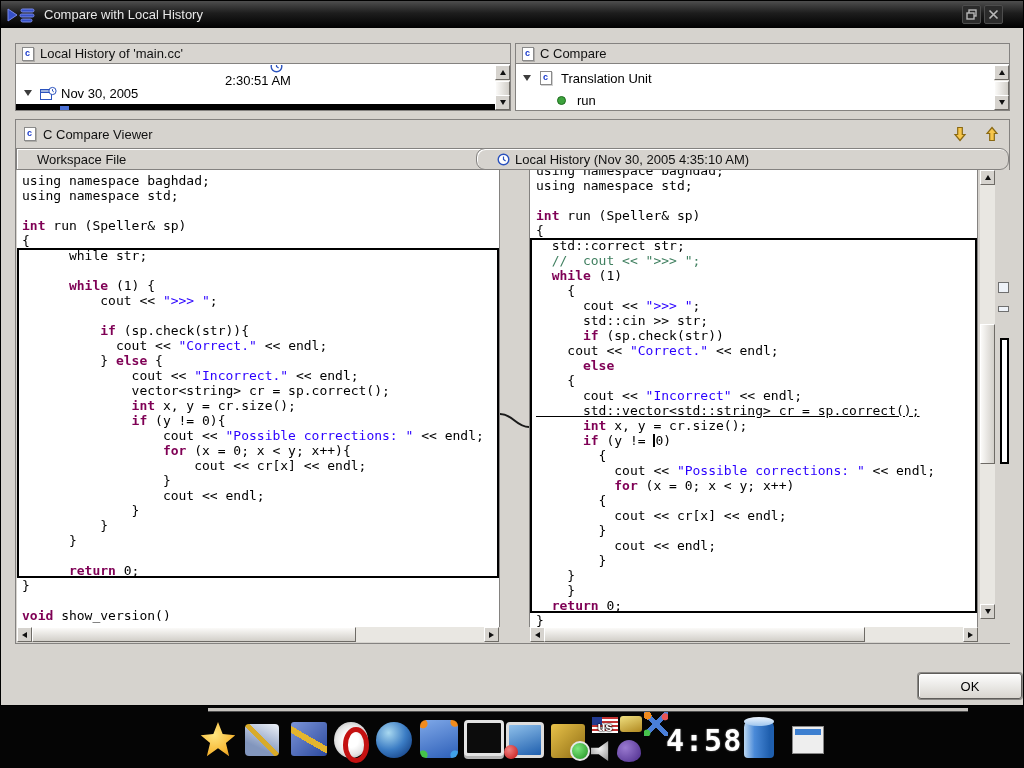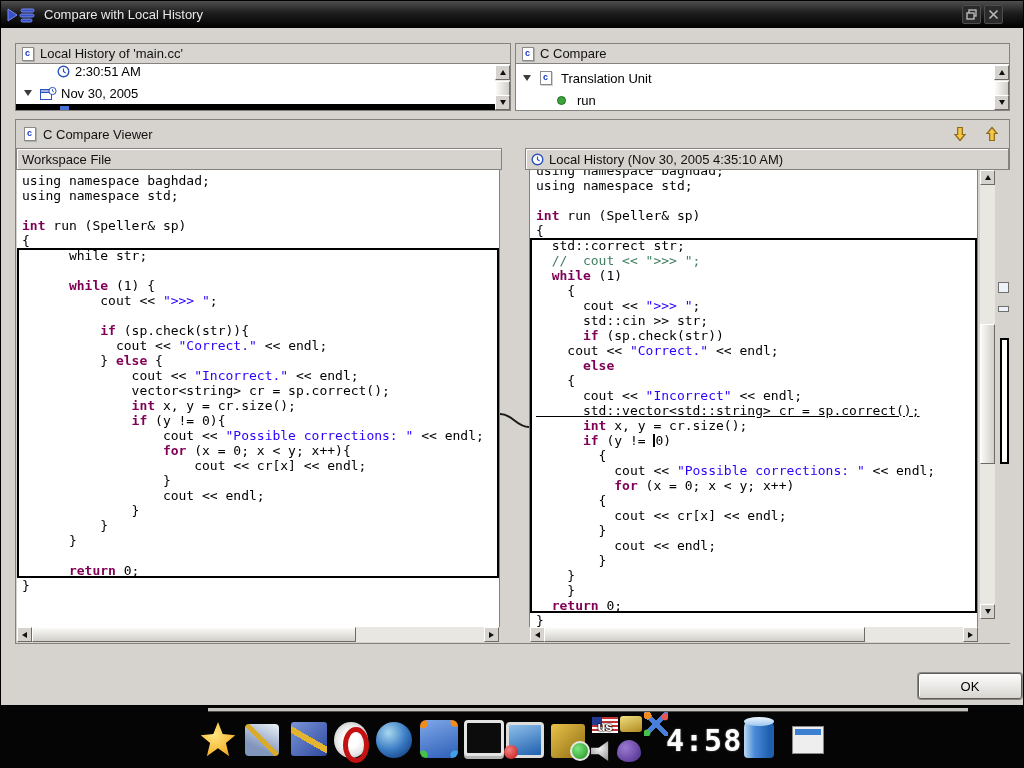--- a/index.html
+++ b/index.html
@@ -16,21 +16,21 @@
   #btn-close{right:20px;}
 
   
   .panel{position:absolute;border:1px solid #848280;background:#fff;}
   .panel-header{position:absolute;left:0;top:0;right:0;height:20px;background:#d8d5d0;border-bottom:1px solid #848280;display:flex;align-items:center;gap:6px;padding-left:6px;font-size:13px;color:#111;}
   #panel-history{left:14px;top:42px;width:496px;height:68px;}
   #panel-structure{left:514px;top:42px;width:495px;height:68px;}
   .tree{position:absolute;left:0;top:21px;right:15px;bottom:0;background:#fff;overflow:hidden;}
   .trow{position:absolute;left:0;right:0;height:22px;display:flex;align-items:center;font-size:13px;color:#000;white-space:nowrap;}
   .trow.selected{background:#000;}
-  #h-row1{top:-5px;} #h-row2{top:17px;text-align:center;} #h-row3{top:39px;}
+  #h-row1{top:-5px;flex-direction:column;} #h-row2{top:17px;text-align:center;} #h-row3{top:39px;}
   #s-row1{top:2px;}  #s-row2{top:24px;}
   .sel-sliver{position:absolute;left:44px;top:2px;width:9px;height:4px;background:#4a6fd4;}
 
   
   .cfile{width:12px;height:14px;background:#fff;border:1px solid #8a8a8a;position:relative;flex:0 0 auto;box-shadow:1px 1px 0 rgba(0,0,0,.18);}
   .cfile span{position:absolute;left:2px;top:0px;font-size:9px;font-weight:bold;color:#1a3acc;font-family:"Liberation Sans",sans-serif;}
   .expander{width:0;height:0;border-left:4px solid transparent;border-right:4px solid transparent;border-top:6px solid #3c3c3c;flex:0 0 auto;}
   .green-dot{width:9px;height:9px;border-radius:50%;background:#3da33d;border:1px solid #1e6b1e;flex:0 0 auto;}
 
   
@@ -42,23 +42,23 @@
   .a-down{width:0;height:0;border-left:3.5px solid transparent;border-right:3.5px solid transparent;border-top:5px solid #111;}
   .a-left{width:0;height:0;border-top:3.5px solid transparent;border-bottom:3.5px solid transparent;border-right:5px solid #111;}
   .a-right{width:0;height:0;border-top:3.5px solid transparent;border-bottom:3.5px solid transparent;border-left:5px solid #111;}
   .sb-thumb{position:absolute;left:0;width:15px;background:linear-gradient(90deg,#fbfaf8,#d2cfc9);border:1px solid;border-color:#fff #6e6b66 #6e6b66 #fff;}
 
   
   #viewer{position:absolute;left:14px;top:118px;width:995px;height:525px;border:1px solid #848280;background:#d6d3ce;}
   #viewer-header{position:absolute;left:0;top:0;right:0;height:28px;display:flex;align-items:center;gap:7px;padding-left:8px;font-size:13px;color:#111;}
   .nav-btn{position:absolute;top:5px;width:18px;height:18px;display:flex;align-items:center;justify-content:center;}
   #nav-down{right:40px;} #nav-up{right:8px;}
-  .col-header{position:absolute;top:28px;height:22px;background:#d6d3ce;border:1px solid #848280;box-shadow:inset 1px 1px 0 #fff;display:flex;align-items:center;gap:5px;padding-left:5px;font-size:13px;color:#111;}
+  .col-header{position:absolute;top:28px;height:22px;background:#d6d3ce;border:1px solid #848280;box-shadow:inset 1px 1px 0 #fff;display:flex;align-items:center;gap:5px;padding-left:20px;font-size:13px;color:#111;}
   #col-left{left:0;width:486px;}
-  #col-right{left:509px;right:0;}
+  #col-right{left:460px;right:0;border-radius:9px;}
   .code-pane{position:absolute;top:50px;height:457px;background:#fff;overflow:hidden;font-family:"DejaVu Sans Mono",monospace;font-size:13px;line-height:15px;}
   #pane-left{left:1px;width:482px;}
   #pane-right{left:514px;width:448px;border-right:1px solid #848280;}
   #center-strip{position:absolute;left:483px;top:50px;width:31px;height:457px;background:#d6d3ce;border-left:1px solid #848280;border-right:1px solid #848280;}
   .code-line{position:absolute;height:15px;white-space:pre;right:0;}
   #pane-left .code-line{left:5px;}
   #pane-right .code-line{left:6px;}
   .seg-p{color:#000;}
   .seg-k{color:var(--kw,#7f0055);font-weight:bold;}
   .seg-s{color:var(--str,#2a00ff);}
@@ -270,20 +270,21 @@
         <div class="code-line" style="top: 288px;"><span class="seg-p">                      cout &lt;&lt; cr[x] &lt;&lt; endl;</span></div>
         <div class="code-line" style="top: 303px;"><span class="seg-p">                  }</span></div>
         <div class="code-line" style="top: 318px;"><span class="seg-p">                  cout &lt;&lt; endl;</span></div>
         <div class="code-line" style="top: 333px;"><span class="seg-p">              }</span></div>
         <div class="code-line" style="top: 348px;"><span class="seg-p">          }</span></div>
         <div class="code-line" style="top: 363px;"><span class="seg-p">      }</span></div>
         <div class="code-line" style="top: 378px;"></div>
         <div class="code-line" style="top: 393px;"><span class="seg-p">      </span><span class="seg-k">return</span><span class="seg-p"> 0;</span></div>
         <div class="code-line" style="top: 408px;"><span class="seg-p">}</span></div>
         <div class="code-line" style="top: 423px;"></div>
+        <div class="code-line" style="top: 438px;"><span class="seg-k">void</span><span class="seg-p"> show_version()</span></div>
         <div class="diff-box" style="top: 78px; height: 330px;"></div>
       </div>
     <div id="center-strip">
       <svg width="29" height="457">
         <path d="M0,244 C13,244 16,257 29,257" fill="none" stroke="#1a1a1a" stroke-width="2"></path>
       </svg>
     </div>
     <div class="code-pane" id="pane-right">
         <div class="code-line" style="top: -7px;"><span class="seg-p">using namespace baghdad;</span></div>
         <div class="code-line" style="top: 8px;"><span class="seg-p">using namespace std;</span></div>

